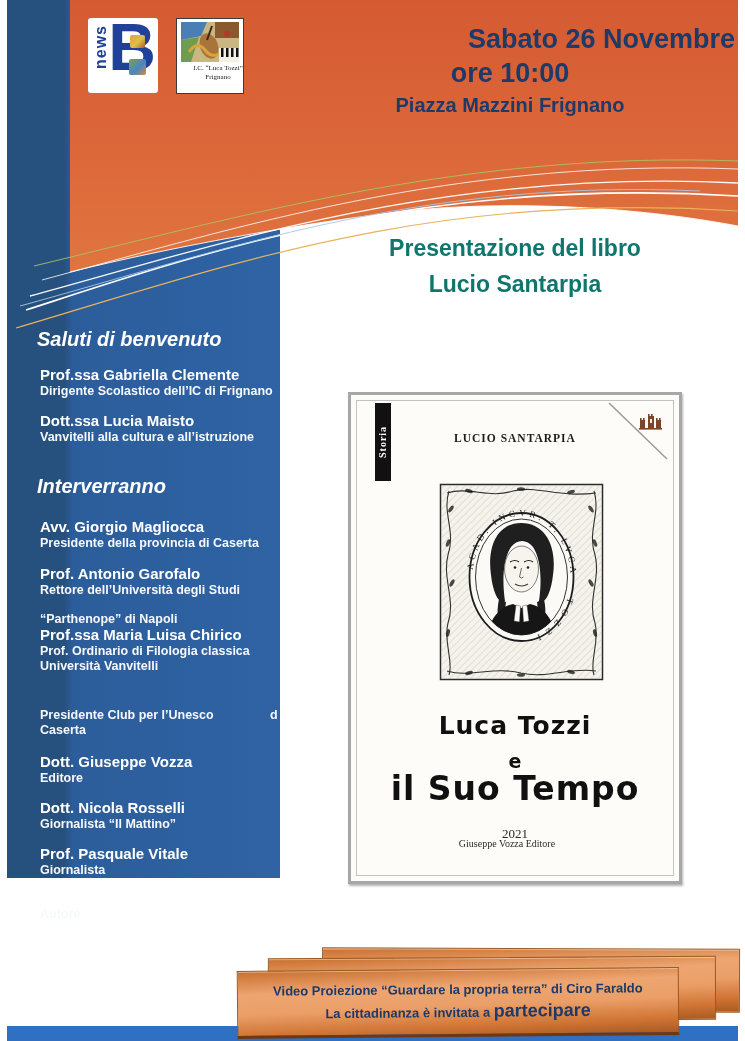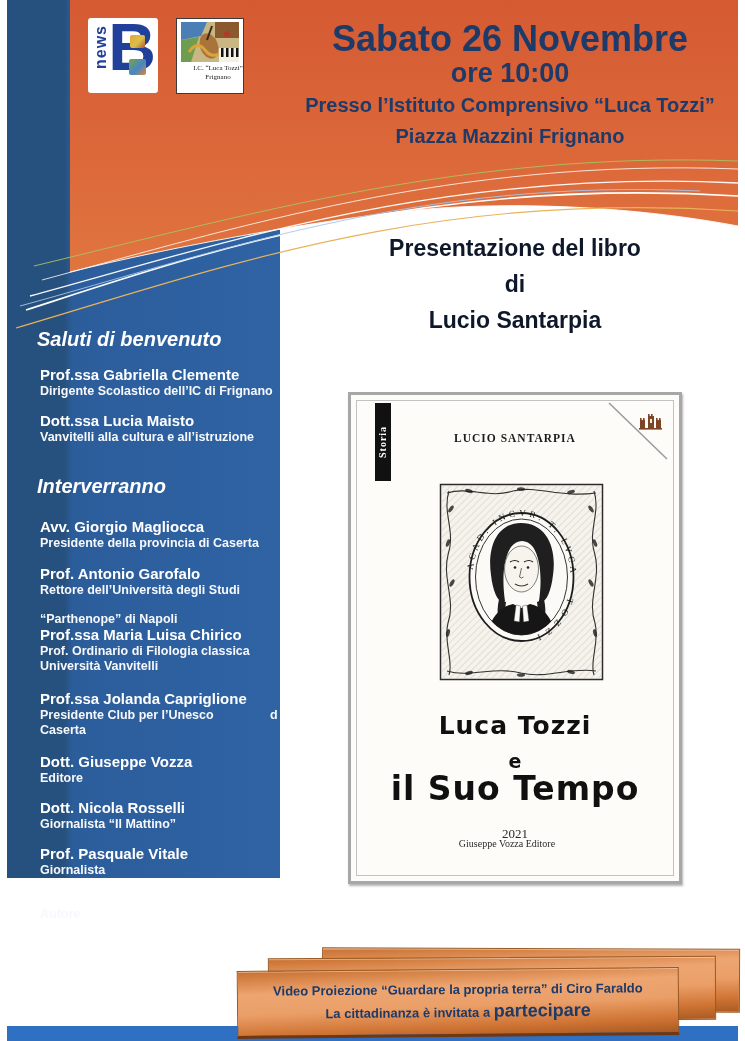--- a/index.html
+++ b/index.html
@@ -10,41 +10,41 @@
            background:linear-gradient(90deg,#26507e 0%,#26507e 21%,#2c5d9b 24%,#2f63a4 100%);}
   .sb-h{position:absolute;left:30px;font-style:italic;font-weight:bold;font-size:20px;color:#fff;white-space:nowrap;}
   .nm{position:absolute;left:33px;font-weight:bold;font-size:15px;color:#fff;white-space:nowrap;}
   .rl{position:absolute;left:33px;font-weight:bold;font-size:12.5px;color:#f6f8fb;white-space:nowrap;}
   .ovf{position:absolute;left:263px;font-weight:bold;font-size:12.5px;color:#f6f8fb;}
   
   .osvg{position:absolute;left:0;top:0;z-index:2;}
   .wsvg{position:absolute;left:0;top:0;z-index:3;pointer-events:none;}
   .hdr{position:absolute;left:285px;top:22px;width:450px;text-align:center;
        color:#1e3a68;font-weight:bold;z-index:4;}
-  .hdr .l1{font-size:36px;line-height:34px;}
+  .hdr .l1{font-size:27px;line-height:34px;text-align:right;}
   .hdr .l2{font-size:27px;line-height:34px;}
   .hdr .l3{font-size:20px;line-height:31px;}
   .hdr .l4{font-size:20px;line-height:30px;}
   
   .bnews{position:absolute;left:88px;top:18px;width:70px;height:75px;background:#fff;
          border-radius:3px;z-index:4;overflow:hidden;}
   .bnews .news{position:absolute;left:4px;top:7px;font-weight:bold;font-size:16px;color:#21409a;
                writing-mode:vertical-rl;transform:rotate(180deg);letter-spacing:1px;}
   .bnews .bchar{position:absolute;right:2px;top:-9px;font-size:66px;font-weight:bold;color:#21409a;z-index:2;}
   .bp1{position:absolute;right:13px;top:17px;width:15px;height:13px;z-index:3;border-radius:2px;
        background:linear-gradient(135deg,#e8a23a 0%,#d9c14a 55%,#b8552e 100%);}
   .bp2{position:absolute;right:12px;top:41px;width:17px;height:16px;z-index:3;border-radius:2px;
        background:linear-gradient(135deg,#7ba345 0%,#4586c6 55%,#d98a3a 100%);}
   .iclogo{position:absolute;left:176px;top:18px;width:68px;height:76px;background:#fff;
           border:1px solid #3a3a3a;z-index:4;box-sizing:border-box;}
   .icpaint{position:absolute;left:4px;top:3px;}
   .ictext{position:absolute;left:16px;right:0;top:45px;text-align:center;color:#222;
           font-family:"Liberation Serif",serif;font-size:7px;line-height:9px;}
   
-  .pres{position:absolute;left:300px;top:230px;width:430px;text-align:center;color:#0f172a;
+  .pres{position:absolute;left:300px;top:230px;width:430px;text-align:center;color:#0f766e;
         font-weight:bold;font-size:23px;line-height:36px;z-index:3;}
   
   .book{position:absolute;left:348px;top:392px;width:334px;height:492px;background:#fdfcf8;
         border:3px solid #a7a7a7;box-sizing:border-box;z-index:2;box-shadow:1px 2px 2px rgba(0,0,0,.3);}
   .book-inner{position:absolute;left:5px;top:5px;right:5px;bottom:5px;border:1px solid #c2c2c2;}
   .spine{position:absolute;left:24px;top:8px;width:16px;height:78px;background:#111;color:#fff;
          font-family:"Liberation Serif",serif;font-size:10px;font-weight:bold;letter-spacing:1px;
          writing-mode:vertical-rl;transform:rotate(180deg);text-align:center;line-height:16px;}
   .bk-author{position:absolute;left:0;right:0;top:37px;text-align:center;color:#1c1c1c;
              font-family:"Liberation Serif",serif;font-weight:bold;font-size:11.5px;letter-spacing:1px;}
@@ -96,21 +96,20 @@
     <div class="rl" style="top:536px">Presidente della provincia di Caserta</div>
 
     <div class="nm" style="top:565px">Prof. Antonio Garofalo</div>
     <div class="rl" style="top:583px">Rettore dell’Università degli Studi</div>
     <div class="rl" style="top:612px">“Parthenope” di Napoli</div>
 
     <div class="nm" style="top:626px">Prof.ssa Maria Luisa Chirico</div>
     <div class="rl" style="top:644px">Prof. Ordinario di Filologia classica</div>
     <div class="rl" style="top:659px">Università Vanvitelli</div>
 
-    <div class="nm" style="top:690px">Prof.ssa Jolanda Capriglione</div>
     <div class="rl" style="top:708px">Presidente Club per l’Unesco</div>
     <div class="ovf" style="top:708px">d</div>
     <div class="rl" style="top:723px">Caserta</div>
 
     <div class="nm" style="top:753px">Dott. Giuseppe Vozza</div>
     <div class="rl" style="top:771px">Editore</div>
 
     <div class="nm" style="top:799px">Dott. Nicola Rosselli</div>
     <div class="rl" style="top:817px">Giornalista “Il Mattino”</div>
 
@@ -169,27 +168,25 @@
     </svg>
     <div class="ictext">
       <div>I.C. “Luca Tozzi”</div>
       <div>Frignano</div>
     </div>
   </div>
 
   <div class="hdr">
     <div class="l1">Sabato 26 Novembre</div>
     <div class="l2">ore 10:00</div>
-    <div class="l3">Presso l’Istituto Comprensivo “Luca Tozzi”</div>
     <div class="l4">Piazza Mazzini Frignano</div>
   </div>
 
   <div class="pres">
     <div>Presentazione del libro</div>
-    <div>di</div>
     <div>Lucio Santarpia</div>
   </div>
 
   <div class="book">
     <div class="book-inner"></div>
     <div class="spine">Storia</div>
     <div class="bk-author">LUCIO SANTARPIA</div>
 
     <svg class="bk-corner" width="64" height="62">
       <line x1="2" y1="2" x2="60" y2="58" stroke="#9a9a9a" stroke-width="1.5"></line>

